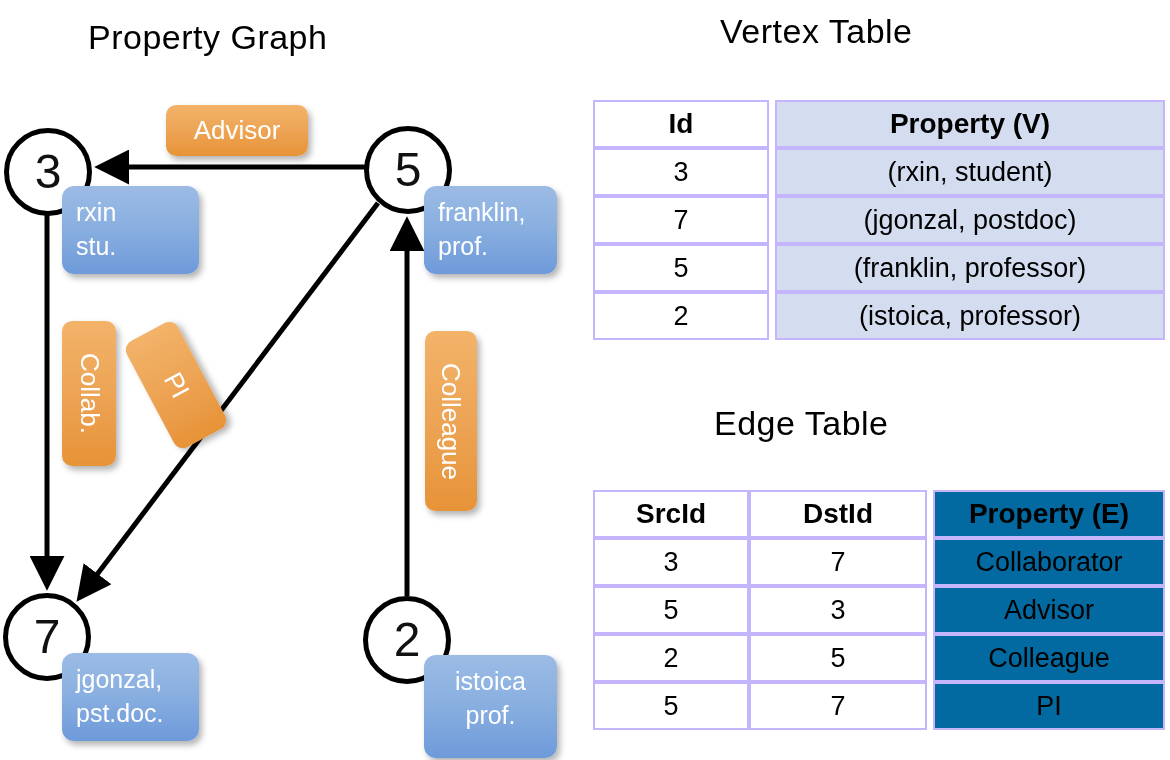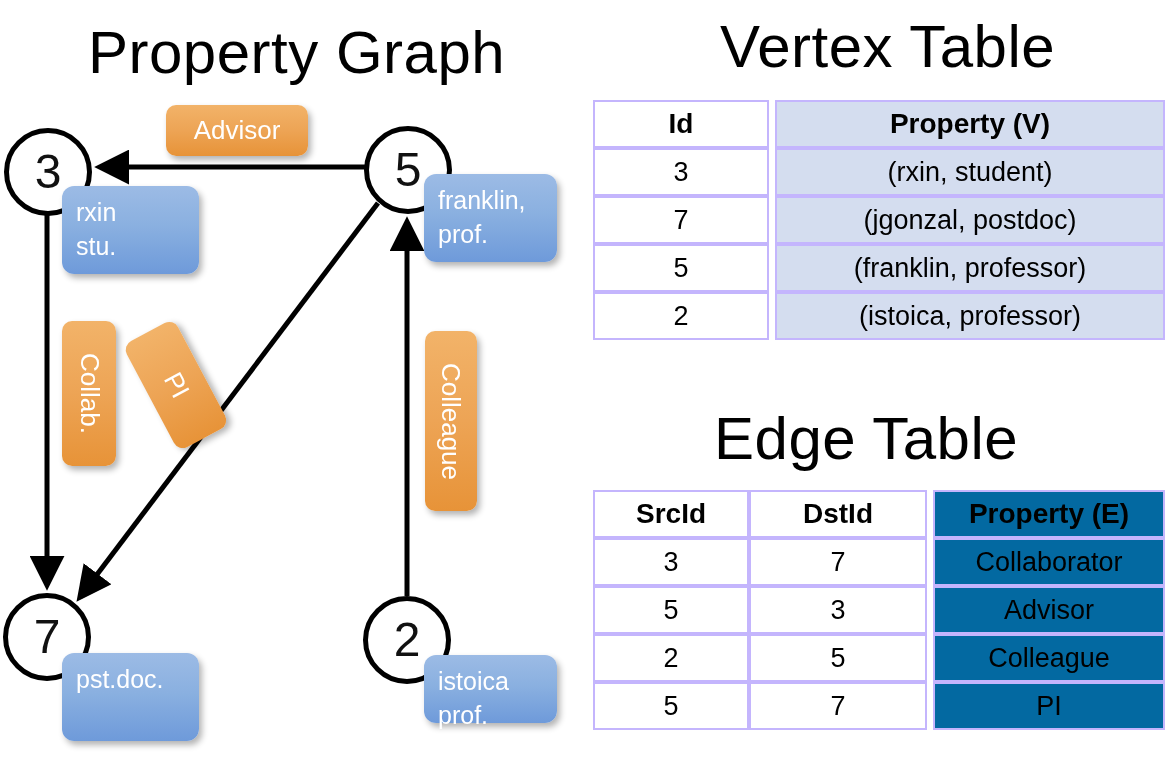--- a/index.html
+++ b/index.html
@@ -13,21 +13,21 @@
     position: relative;
     overflow: hidden;
     font-family: "Liberation Sans", sans-serif;
     color: #000;
   }
 
   
   .title {
     position: absolute;
     font-weight: 400;
-    font-size: 60px;
+    font-size: 34px;
     letter-spacing: 0.5px;
     color: #000;
     white-space: nowrap;
   }
   #title-property-graph { left: 88px;  top: 18px; }
   #title-vertex-table   { left: 720px; top: 12px; }
   #title-edge-table     { left: 714px; top: 404px; }
 
   
   #graph-canvas {
@@ -155,28 +155,29 @@
     <span>7</span>
   </div>
   <div class="node-circle" style="left:363px; top:596px; width:88px; height:88px;">
     <span>2</span>
   </div>
 
   <div class="prop-box" style="left:62px; top:186px; width:137px; height:88px;">
     <div>rxin</div>
     <div>stu.</div>
   </div>
-  <div class="prop-box" style="left:424px; top:174px; width:133px; height:88px;">
+  <div class="prop-box" style="left:424px; top:186px; width:133px; height:88px;">
     <div>franklin,</div>
     <div>prof.</div>
   </div>
   <div class="prop-box" style="left:62px; top:653px; width:137px; height:88px;">
+    <div>jgonzal,</div>
     <div>pst.doc.</div>
   </div>
-  <div class="prop-box" style="left:424px; top:655px; width:133px; height:68px;">
+  <div class="prop-box" style="left:424px; top:655px; width:133px; height:103px;text-align:center;">
     <div>istoica</div>
     <div>prof.</div>
   </div>
 
   <div class="edge-label" style="left:166px; top:105px; width:142px; height:51px;">
     <span>Advisor</span>
   </div>
 
   <div class="edge-label vert" style="left:62px; top:321px; width:54px; height:145px;">
     <span>Collab.</span>

